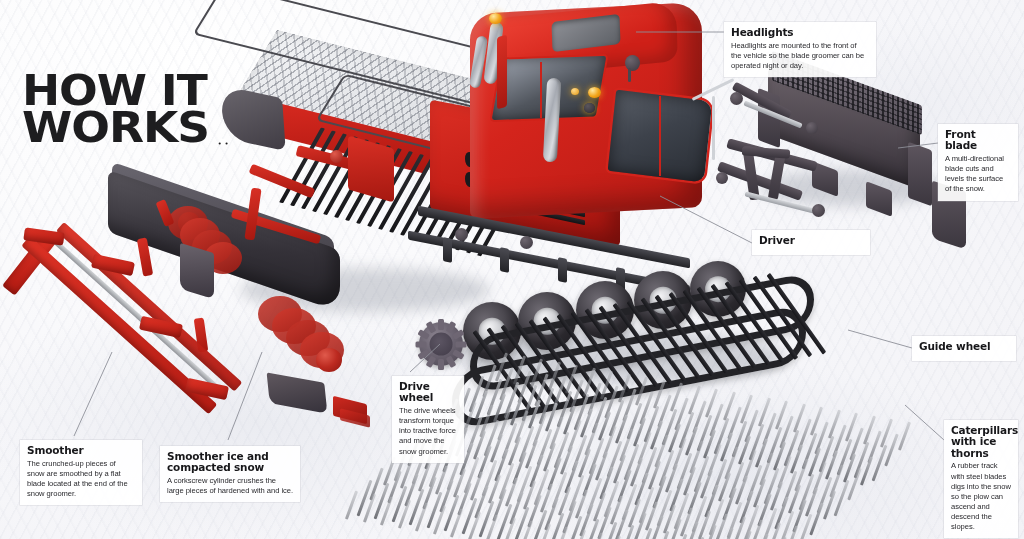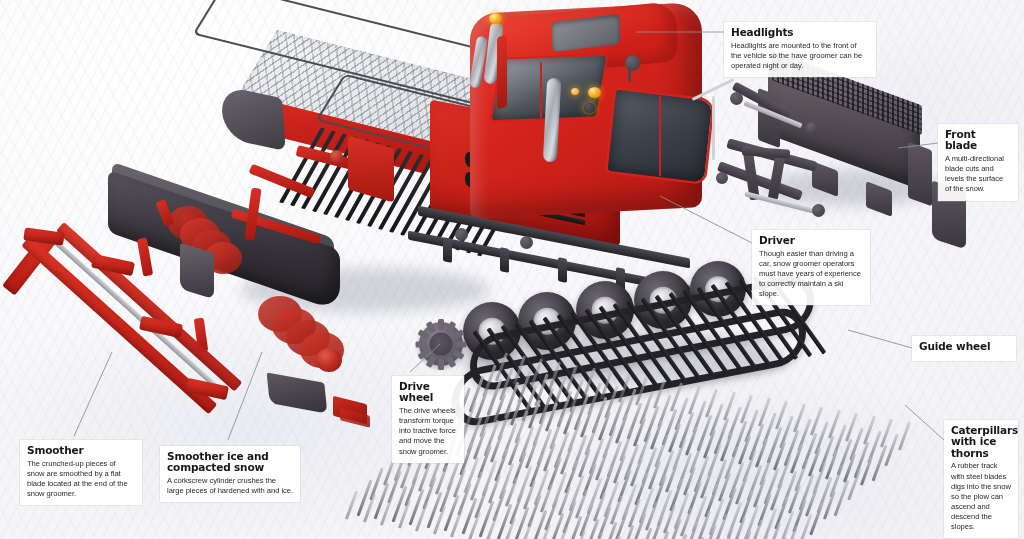--- a/index.html
+++ b/index.html
@@ -685,34 +685,47 @@
       <line x1="898" y1="148" x2="938" y2="143"></line>
       <line x1="660" y1="196" x2="752" y2="243"></line>
       <line x1="848" y1="330" x2="912" y2="348"></line>
       <line x1="905" y1="405" x2="944" y2="440"></line>
       <line x1="440" y1="344" x2="410" y2="372"></line>
       <line x1="262" y1="352" x2="228" y2="440"></line>
       <line x1="112" y1="352" x2="74" y2="436"></line>
     </g>
   </svg>
 
+  <div class="title">
+    <span class="l1">HOW IT</span>
+    <span class="l2">
+      <span>WORKS</span>
+      <span class="ico-o">
+        <svg class="groomer-glyph" viewBox="0 0 26 18">
+          <rect x="1" y="9" width="24" height="5" rx="2" fill="#ffffff"></rect>
+          <rect x="6" y="3" width="11" height="6" rx="1.5" fill="#ffffff"></rect>
+          <circle cx="6" cy="12" r="2" fill="#1d1d1f"></circle>
+          <circle cx="19" cy="12" r="2" fill="#1d1d1f"></circle>
+        </svg>
+      </span>
+    </span>
+  </div>
 
   <div class="callout" style="left:724px;top:22px;width:152px;">
     <div class="ttl">Headlights</div>
-    <div class="bdy">Headlights are mounted to the front of the vehicle so the have groomer can be operated night or day.</div>
+    <div class="bdy">Headlights are mounted to the front of the vehicle so the blade groomer can be operated night or day.</div>
   </div>
 
   <div class="callout" style="left:938px;top:124px;width:80px;">
     <div class="ttl">Front blade</div>
     <div class="bdy">A multi-directional blade cuts and levels the surface of the snow.</div>
   </div>
 
   <div class="callout" style="left:752px;top:230px;width:118px;">
     <div class="ttl">Driver</div>
-    <div class="bdy">Though easier than driving a car, snow groomer operators must have years of experience to correctly maintain a ski slope.</div>
   </div>
 
   <div class="callout" style="left:912px;top:336px;width:104px;">
     <div class="ttl">Guide wheel</div>
   </div>
 
   <div class="callout" style="left:392px;top:376px;width:72px;">
     <div class="ttl">Drive wheel</div>
     <div class="bdy">The drive wheels transform torque into tractive force and move the snow groomer.</div>
   </div>

